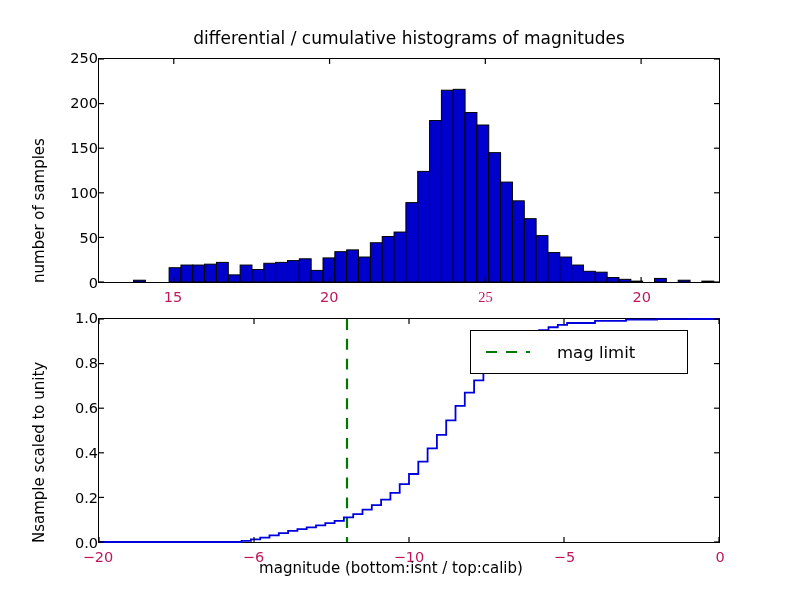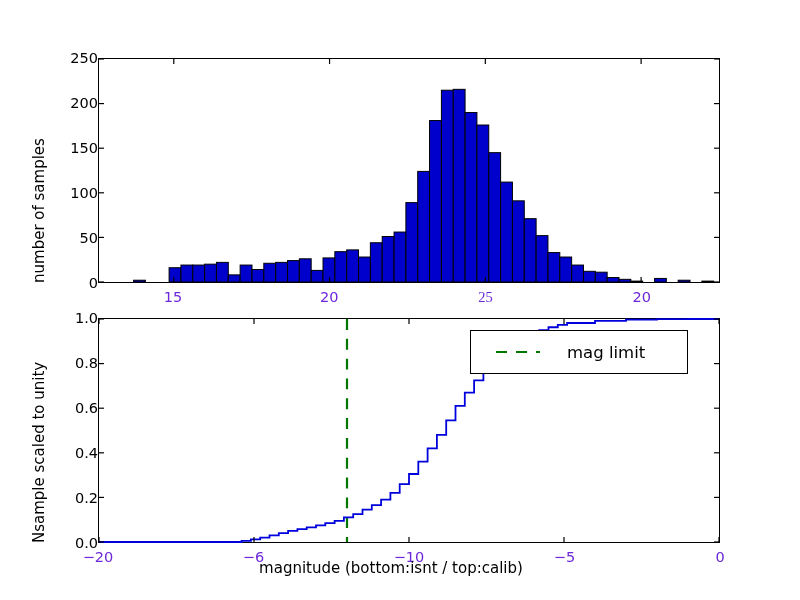--- a/index.html
+++ b/index.html
@@ -66,21 +66,21 @@
     color: #000;
     white-space: nowrap;
     transform: translateY(-50%);
     padding-right: 6px;
   }
   .xtick-label {
     position: absolute;
     top: 0;
     text-align: center;
     font-size: 14.5px;
-    color: #6d28d9;
+    color: #be185d;
     white-space: nowrap;
     transform: translateX(-50%);
   }
   .ytick-holder, .xtick-holder {
     position: absolute;
     left: 0; top: 0;
     width: 0; height: 0;
   }
   .axis-ylabel {
     position: absolute;
@@ -105,41 +105,42 @@
     position: absolute;
     box-sizing: border-box;
     border: 1.3px solid #000;
     background: #ffffff;
     left: 371px;
     top: 11px;
     width: 218px;
     height: 44px;
     display: flex;
     align-items: center;
-    padding-left: 24px;
+    padding-left: 14px;
   }
   .legend-swatch {
     width: 46px;
     height: 14px;
     position: relative;
     flex: 0 0 auto;
   }
   .legend-swatch svg { display: block; }
   .legend-text {
     font-size: 16.5px;
     color: #000;
     margin-left: 26px;
     white-space: nowrap;
   }
 </style>
 </head>
 <body>
 
 <div id="figure">
 
+  <div class="plot-title">differential / cumulative histograms of magnitudes</div>
 
   <div class="axes" id="axes-top">
     <svg class="plot-canvas" id="svg-top" viewBox="0 0 622 225" preserveAspectRatio="none">
         <rect x="34.69447236180908" y="223.2" width="11.87738693467334" height="1.8000000000000114" fill="#0000cc" stroke="#000000" stroke-width="1"></rect>
         <rect x="70.32663316582915" y="210.6" width="11.87738693467334" height="14.400000000000006" fill="#0000cc" stroke="#000000" stroke-width="1"></rect>
         <rect x="82.20402010050255" y="207.9" width="11.87738693467334" height="17.099999999999994" fill="#0000cc" stroke="#000000" stroke-width="1"></rect>
         <rect x="94.08140703517593" y="207.9" width="11.87738693467334" height="17.099999999999994" fill="#0000cc" stroke="#000000" stroke-width="1"></rect>
         <rect x="105.95879396984927" y="207" width="11.87738693467341" height="18" fill="#0000cc" stroke="#000000" stroke-width="1"></rect>
         <rect x="117.83618090452255" y="205.2" width="11.877386934673453" height="19.80000000000001" fill="#0000cc" stroke="#000000" stroke-width="1"></rect>
         <rect x="129.713567839196" y="217.8" width="11.877386934673439" height="7.199999999999989" fill="#0000cc" stroke="#000000" stroke-width="1"></rect>

